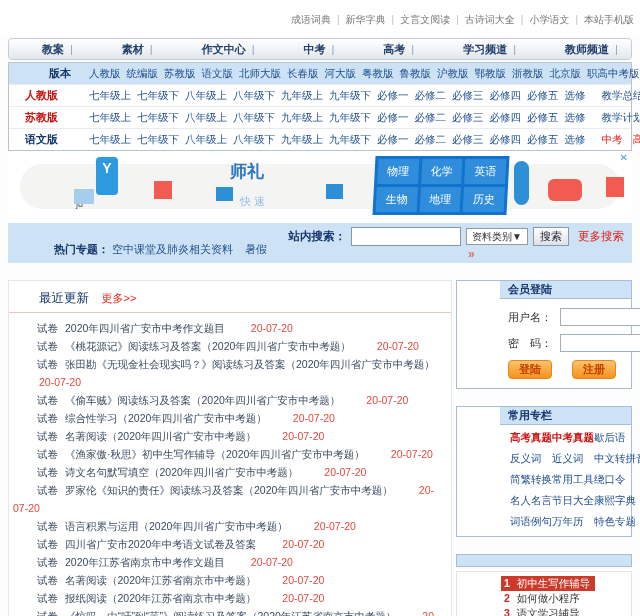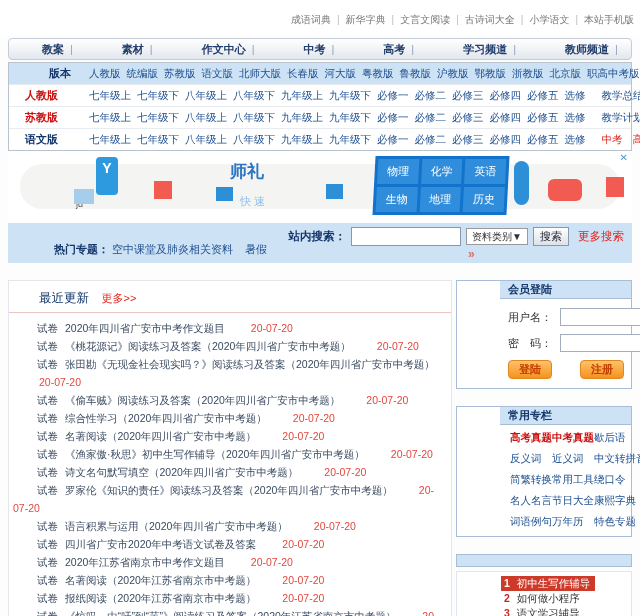--- a/index.html
+++ b/index.html
@@ -76,21 +76,21 @@
   .item .d{color:#e2483d;margin-left:26px;}
   
   .rightcol{width:176px;flex:none;}
   .box{border:1px solid #a9bdd6;background:#fff;margin-bottom:17px;padding-left:43px;}
   .box-head{height:17px;background:#cde2f4;border-bottom:1px solid #a9bdd6;font-size:11px;font-weight:bold;
     color:#14366b;padding-left:8px;display:flex;align-items:center;}
   .login-body{padding:9px 4px 9px 4px;}
   .lrow{display:flex;align-items:center;margin-bottom:8px;font-size:11px;color:#333;}
   .lrow label{width:52px;padding-left:4px;flex:none;}
   .lrow input{width:100px;height:14px;border:1px solid #a3aebc;}
-  .btnrow{display:flex;gap:28px;padding-left:4px;}
+  .btnrow{display:flex;gap:20px;padding-left:4px;}
   .obtn{width:44px;height:19px;border:1px solid #e08722;border-radius:4px;
     background:linear-gradient(#fcc26a,#f5921e);color:#c23c00;font-weight:bold;font-size:11px;
     display:flex;align-items:center;justify-content:center;}
   .cgrid{display:grid;grid-template-columns:1fr 1fr 1.15fr;padding:6px 2px 7px 10px;row-gap:7px;font-size:10.5px;}
   .clink{color:#1d4e8f;white-space:nowrap;}
   .clink.red{color:#cc1111;font-weight:bold;}
   .bluestrip{height:11px;background:#cde2f4;border:1px solid #a9bdd6;margin-bottom:4px;}
   .rankbox{background:#fff;border:1px solid #e0e6ee;padding:4px 0 4px 44px;font-size:10.5px;}
   .rk{display:flex;gap:7px;line-height:15px;color:#333;width:fit-content;padding:0 5px 0 3px;}
   .rk .rkn{color:#cc2222;font-weight:bold;}

